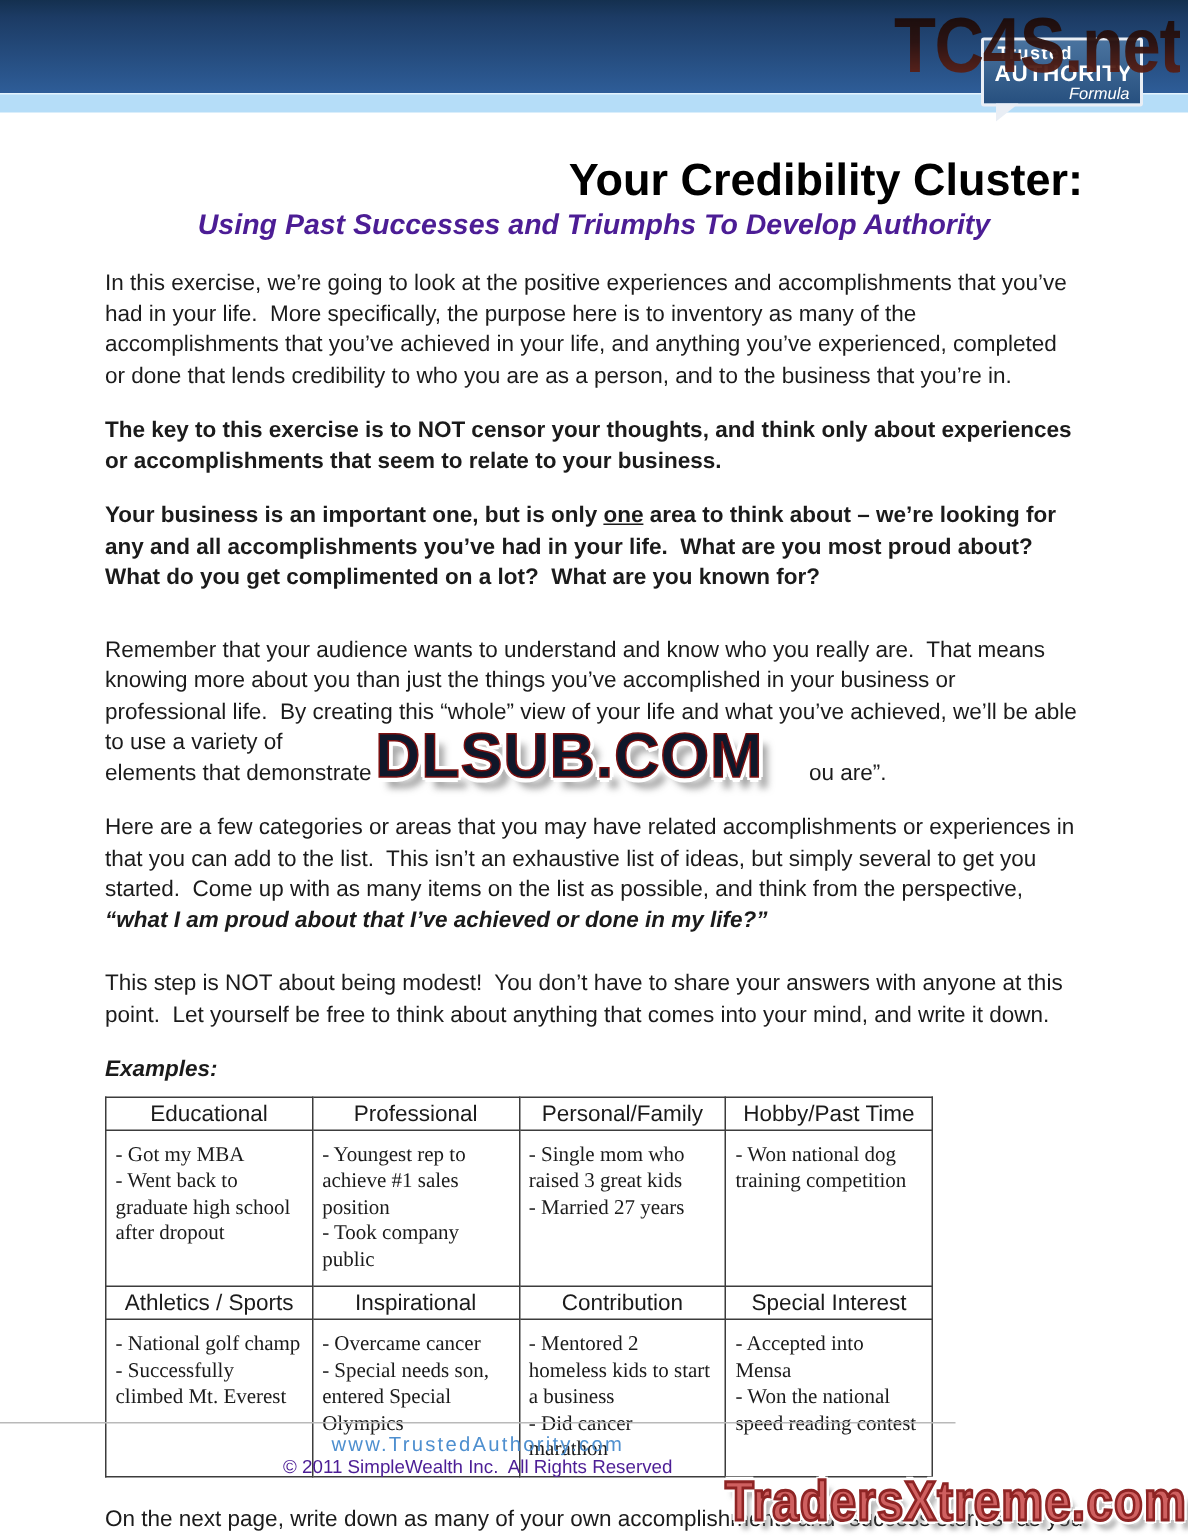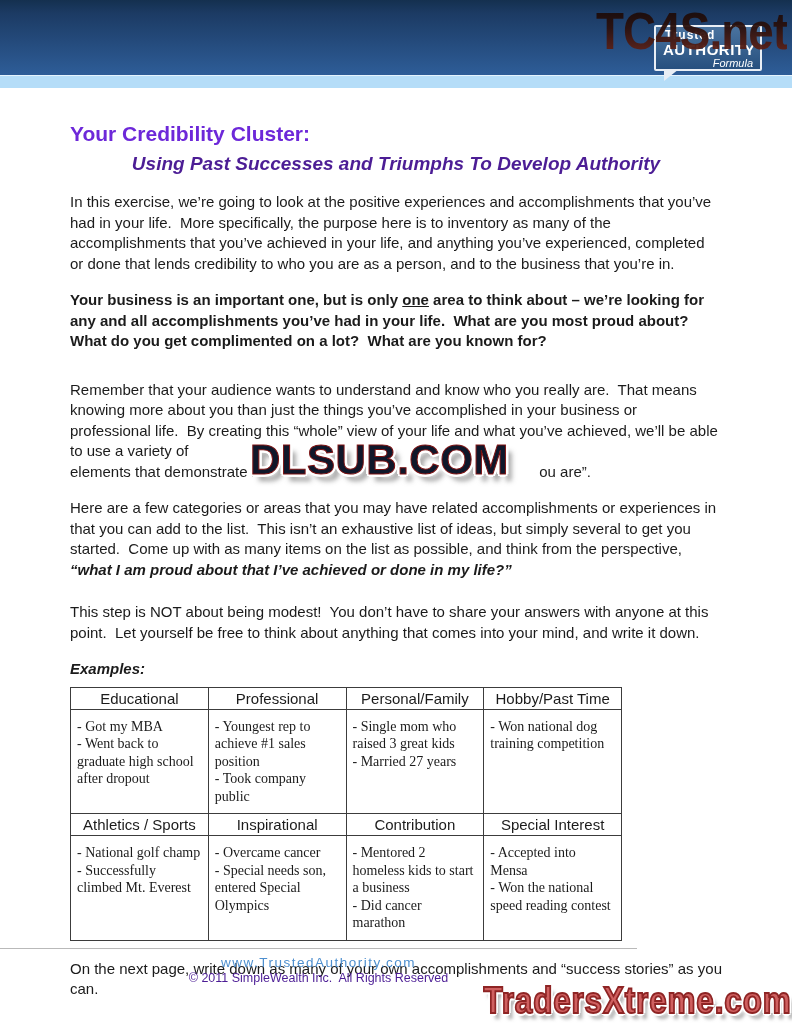--- a/index.html
+++ b/index.html
@@ -4,21 +4,21 @@
 <style>
   html,body{margin:0;padding:0;}
   body{
     width:792px;height:1024px;position:relative;overflow:hidden;
     background:#ffffff;
     font-family:"Liberation Sans", sans-serif;
     color:#1b1b1b;
   }
   
   .banner{
-    position:relative;width:792px;height:75px;
+    position:relative;width:792px;height:62px;
     background:linear-gradient(180deg,#14304f 0%,#1c3b64 18%,#2e5d98 100%);
   }
   .strip{width:792px;height:12px;background:#b5ddf8;border-top:1px solid #e4f3fd;}
   .logo{
     position:absolute;top:25px;right:30px;width:108px;height:46px;
     background:linear-gradient(180deg,#4a739f 0%,#27507f 100%);
     border:2px solid #e9eef5;border-radius:2px;color:#fff;
     padding:2px 7px;box-sizing:border-box;z-index:2;
   }
   .logo-line1{font-size:12px;font-weight:700;letter-spacing:1px;line-height:13px;margin-left:2px;}
@@ -31,21 +31,21 @@
   .wm-top{
     position:absolute;left:596px;top:1px;z-index:5;
     font-size:52px;font-weight:900;letter-spacing:-1px;white-space:nowrap;
     transform:scaleX(.88);transform-origin:left top;
     background:linear-gradient(180deg,#120808 0%,#2c110d 45%,#73281c 100%);
     -webkit-background-clip:text;background-clip:text;color:transparent;
     opacity:.95;
   }
   
   main{padding:30px 70px 0 70px;}
-  h1{margin:0;text-align:left;font-size:21px;line-height:31px;font-weight:800;color:#6d28d9;}
+  h1{margin:0;text-align:right;font-size:30px;line-height:31px;font-weight:800;color:#000000;}
   h2{margin:3px 0 0;text-align:center;font-size:19px;line-height:24px;font-weight:700;font-style:italic;color:#4c1d95;}
   .para{margin:16px 0 0;font-size:15px;line-height:20.5px;white-space:pre-wrap;}
   .bold{font-weight:700;}
   .u{text-decoration:underline;}
   .bi{font-weight:700;font-style:italic;}
   .mt28{margin-top:28px;}
   .mt22{margin-top:22px;}
   .p4-last{display:block;position:relative;}
   .gap{display:inline-block;width:275px;}
   .wm-red{
@@ -100,20 +100,21 @@
   <div class="wm-top">TC4S.net</div>
 </header>
 <div class="strip"></div>
 
 <main>
   <h1>Your Credibility Cluster:</h1>
   <h2>Using Past Successes and Triumphs To Develop Authority</h2>
 
   <p class="para">In this exercise, we’re going to look at the positive experiences and accomplishments that you’ve had in your life.  More specifically, the purpose here is to inventory as many of the accomplishments that you’ve achieved in your life, and anything you’ve experienced, completed or done that lends credibility to who you are as a person, and to the business that you’re in.</p>
 
+  <p class="para bold">The key to this exercise is to NOT censor your thoughts, and think only about experiences or accomplishments that seem to relate to your business.</p>
 
   <p class="para bold"><span>Your business is an important one, but is only </span><span class="u">one</span><span> area to think about – we’re looking for any and all accomplishments you’ve had in your life.  What are you most proud about?  What do you get complimented on a lot?  What are you known for?</span></p>
 
   <p class="para mt28"><span>Remember that your audience wants to understand and know who you really are.  That means knowing more about you than just the things you’ve accomplished in your business or professional life.  By creating this “whole” view of your life and what you’ve achieved, we’ll be able to use a variety of</span><span class="p4-last"><span>elements that demonstrate m</span><span class="gap"></span><span>ou are”.</span><span class="wm-red">DLSUB.COM</span></span></p>
 
   <p class="para"><span>Here are a few categories or areas that you may have related accomplishments or experiences in that you can add to the list.  This isn’t an exhaustive list of ideas, but simply several to get you started.  Come up with as many items on the list as possible, and think from the perspective, </span><span class="bi">“what I am proud about that I’ve achieved or done in my life?”</span></p>
 
   <p class="para mt22">This step is NOT about being modest!  You don’t have to share your answers with anyone at this point.  Let yourself be free to think about anything that comes into your mind, and write it down.</p>
 
   <p class="para bi examples">Examples:</p>

